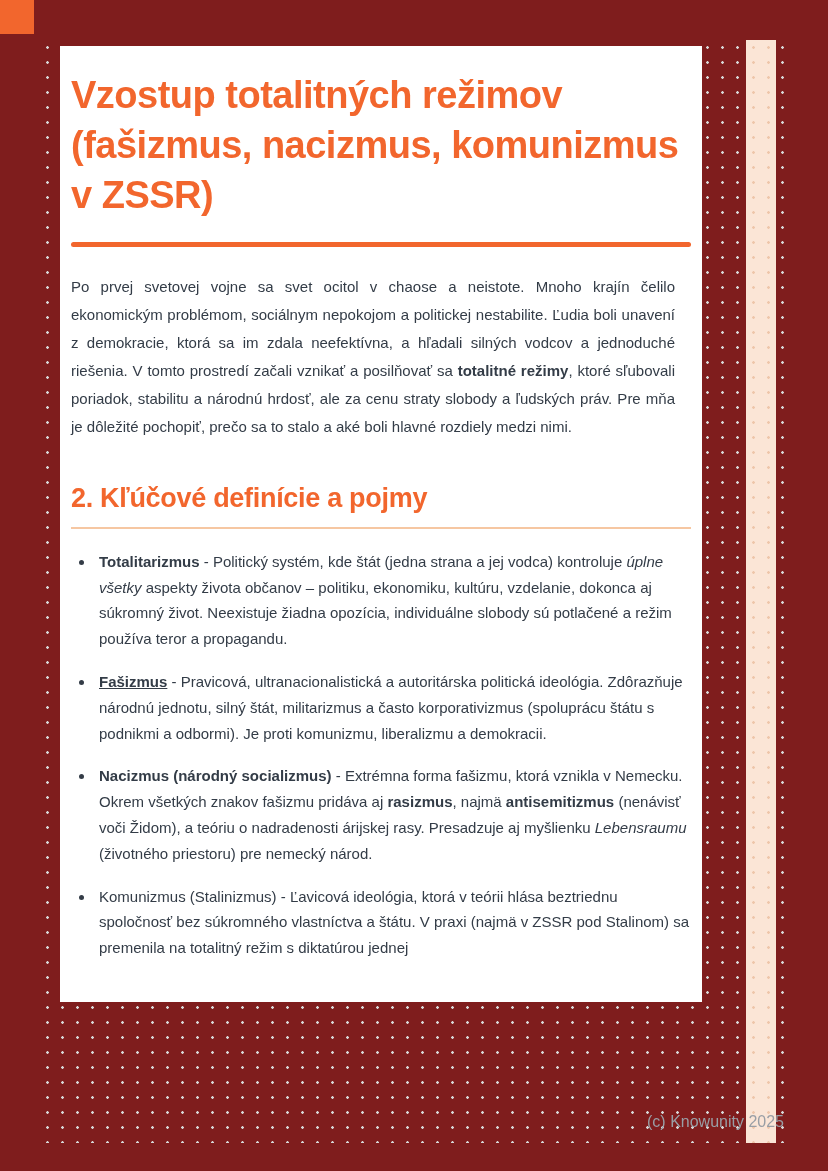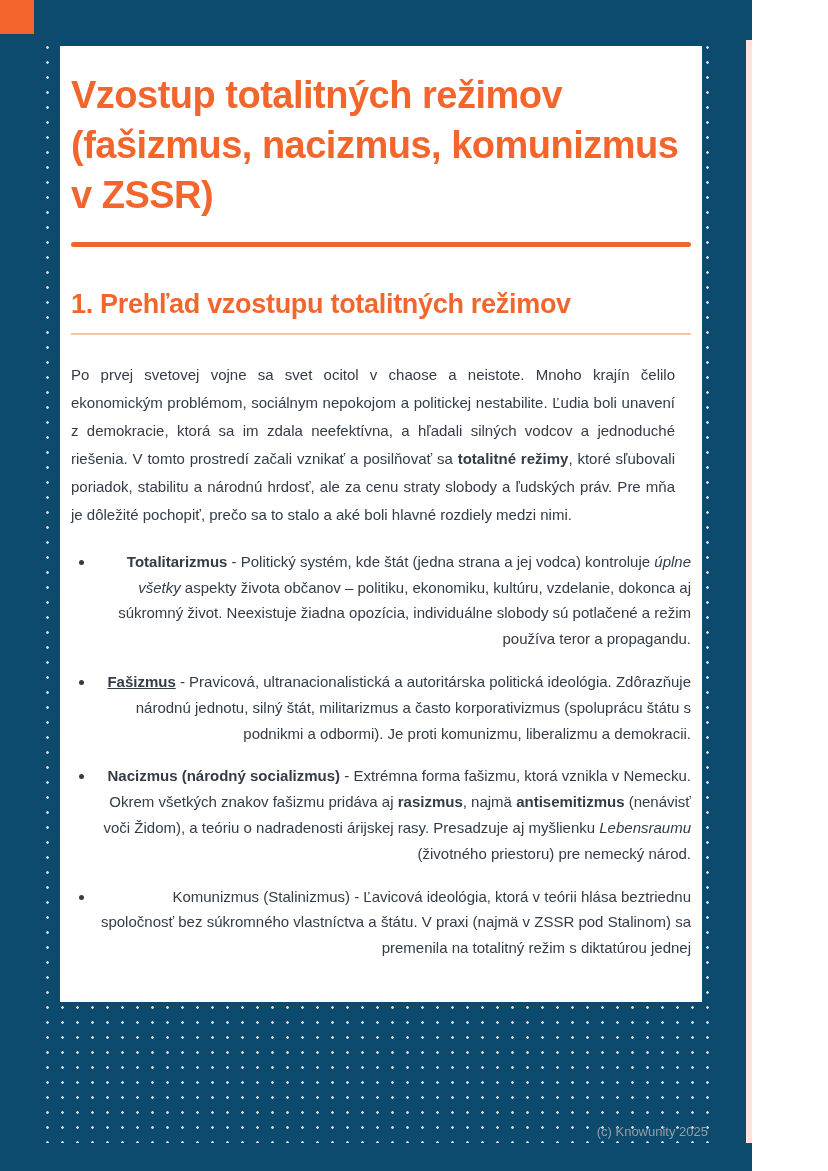--- a/index.html
+++ b/index.html
@@ -3,23 +3,23 @@
 <meta charset="utf-8">
 <style>
   * { box-sizing: border-box; }
   html, body { margin: 0; padding: 0; }
   body {
     font-family: "Liberation Sans", "DejaVu Sans", sans-serif;
     background: #ffffff;
   }
   .page {
     position: relative;
-    width: 752px;
+    width: 828px;
     height: 1171px;
-    background: #0c4a6e;
+    background: #7f1d1d;
     overflow: hidden;
   }
   .dots {
     position: absolute;
     left: 40px; top: 40px; right: 40px; bottom: 28px;
     background-image: radial-gradient(circle, #d6d6d6 1.2px, transparent 1.5px);
     background-size: 15px 15px;
   }
   .stripe {
     position: absolute;
@@ -70,59 +70,58 @@
     margin: 26px 16px 0 0;
     font-size: 15px;
     line-height: 1.86;
     color: var(--text, #333c47);
   }
   .justified { text-align: justify; }
   .definitions {
     margin: 20px 0 0 0;
     padding-left: 24px;
     list-style: disc;
-    text-align: right;
   }
   .definitions li {
     font-size: 15px;
     line-height: 1.72;
     color: var(--text, #333c47);
     margin-bottom: 17px;
     padding-left: 4px;
   }
   .definitions li::marker { color: var(--text, #333c47); }
   .footer {
     position: absolute;
     right: 44px;
-    bottom: 32px;
-    font-size: 13px;
+    bottom: 40px;
+    font-size: 16px;
     color: #999ea5;
     z-index: 5;
   }
 </style>
 </head>
 <body>
 
 <div class="page">
 
   <div class="dots"></div>
   <div class="stripe"></div>
   <div class="corner"></div>
 
   <div class="content">
 
     <h1 class="doc-title">Vzostup totalitných režimov (fašizmus, nacizmus, komunizmus v ZSSR)</h1>
     <hr class="title-rule">
 
     <section>
-      <h2 class="section-heading">1. Prehľad vzostupu totalitných režimov</h2>
       <p class="body-text justified"><span>Po prvej svetovej vojne sa svet ocitol v chaose a neistote. Mnoho krajín čelilo ekonomickým problémom, sociálnym nepokojom a politickej nestabilite. Ľudia boli unavení z demokracie, ktorá sa im zdala neefektívna, a hľadali silných vodcov a jednoduché riešenia. V tomto prostredí začali vznikať a posilňovať sa </span><span style="font-weight: 700;">totalitné režimy</span><span>, ktoré sľubovali poriadok, stabilitu a národnú hrdosť, ale za cenu straty slobody a ľudských práv. Pre mňa je dôležité pochopiť, prečo sa to stalo a aké boli hlavné rozdiely medzi nimi.</span></p>
     </section>
 
     <section>
+      <h2 class="section-heading">2. Kľúčové definície a pojmy</h2>
       <ul class="definitions">
         <li><span style="font-weight: 700;">Totalitarizmus</span><span> - Politický systém, kde štát (jedna strana a jej vodca) kontroluje </span><span style="font-style: italic;">úplne všetky</span><span> aspekty života občanov – politiku, ekonomiku, kultúru, vzdelanie, dokonca aj súkromný život. Neexistuje žiadna opozícia, individuálne slobody sú potlačené a režim používa teror a propagandu.</span></li>
         <li><span style="font-weight: 700; text-decoration: underline;">Fašizmus</span><span> - Pravicová, ultranacionalistická a autoritárska politická ideológia. Zdôrazňuje národnú jednotu, silný štát, militarizmus a často korporativizmus (spoluprácu štátu s podnikmi a odbormi). Je proti komunizmu, liberalizmu a demokracii.</span></li>
         <li><span style="font-weight: 700;">Nacizmus (národný socializmus)</span><span> - Extrémna forma fašizmu, ktorá vznikla v Nemecku. Okrem všetkých znakov fašizmu pridáva aj </span><span style="font-weight: 700;">rasizmus</span><span>, najmä </span><span style="font-weight: 700;">antisemitizmus</span><span> (nenávisť voči Židom), a teóriu o nadradenosti árijskej rasy. Presadzuje aj myšlienku </span><span style="font-style: italic;">Lebensraumu</span><span> (životného priestoru) pre nemecký národ.</span></li>
         <li><span style="font-weight: 400;">Komunizmus (Stalinizmus)</span><span> - Ľavicová ideológia, ktorá v teórii hlása beztriednu spoločnosť bez súkromného vlastníctva a štátu. V praxi (najmä v ZSSR pod Stalinom) sa premenila na totalitný režim s diktatúrou jednej</span></li>
       </ul>
     </section>
 
   </div>
 

